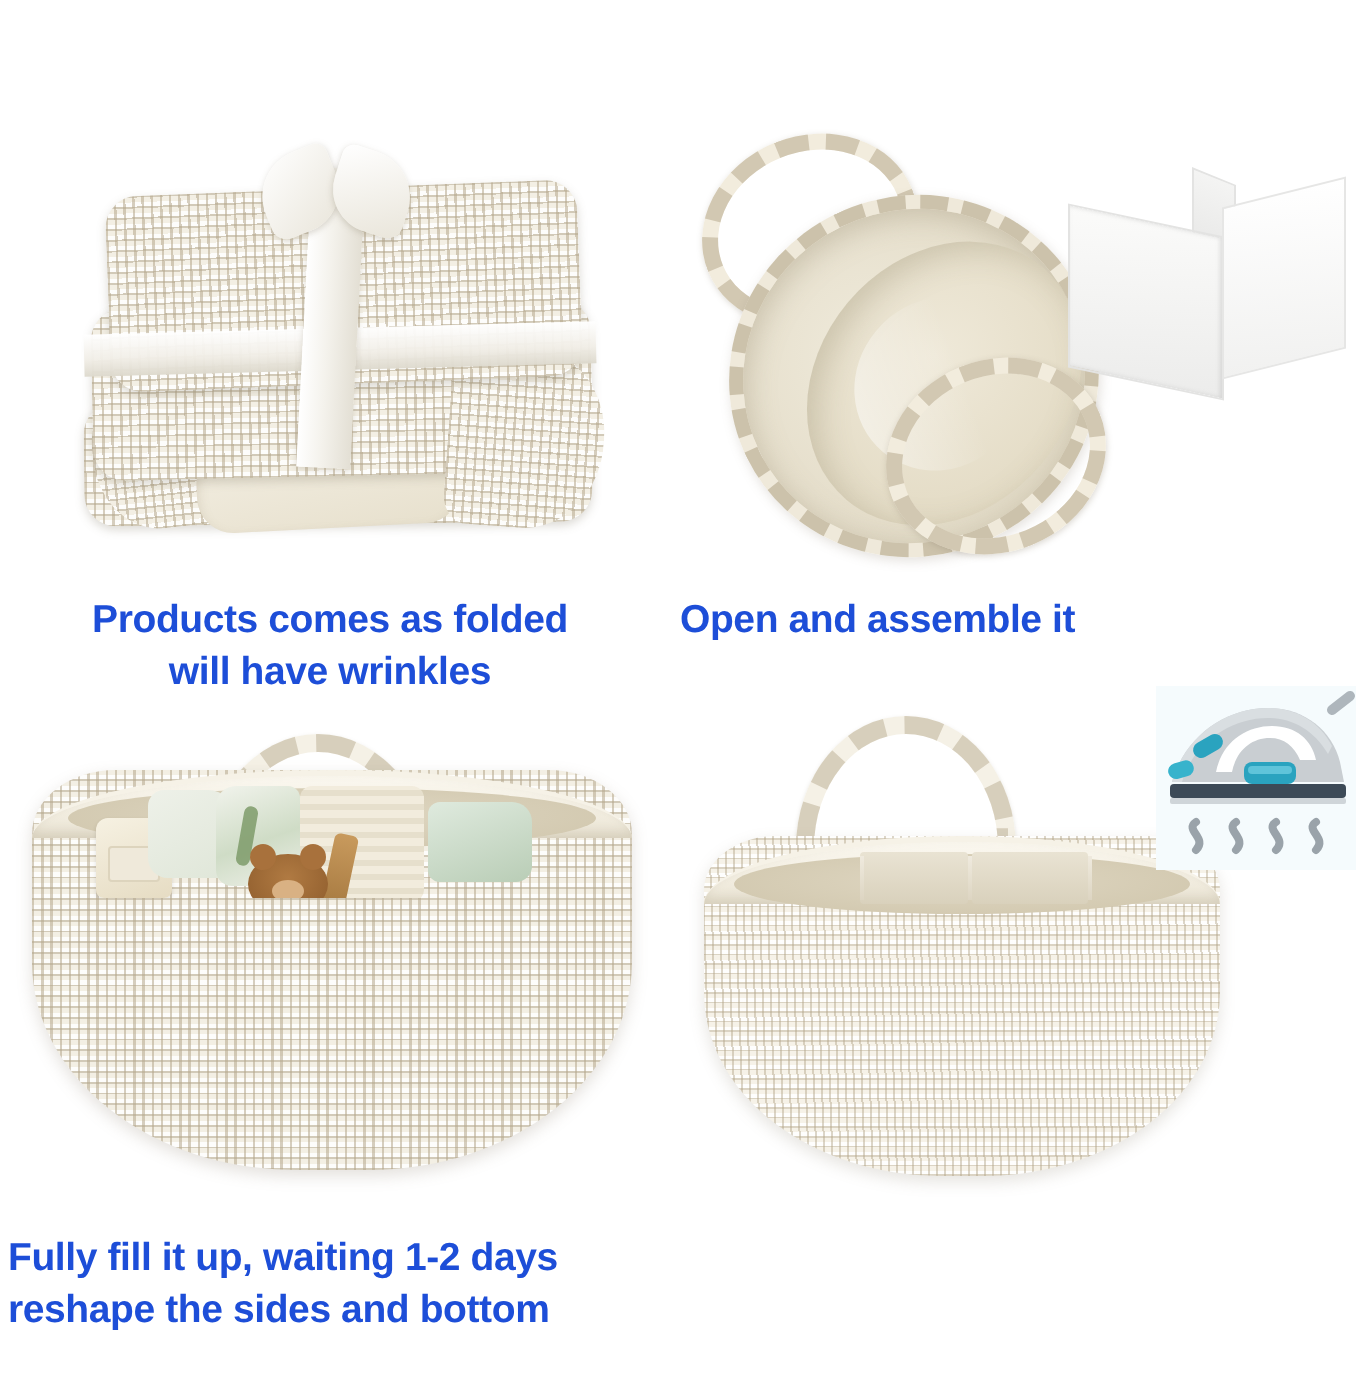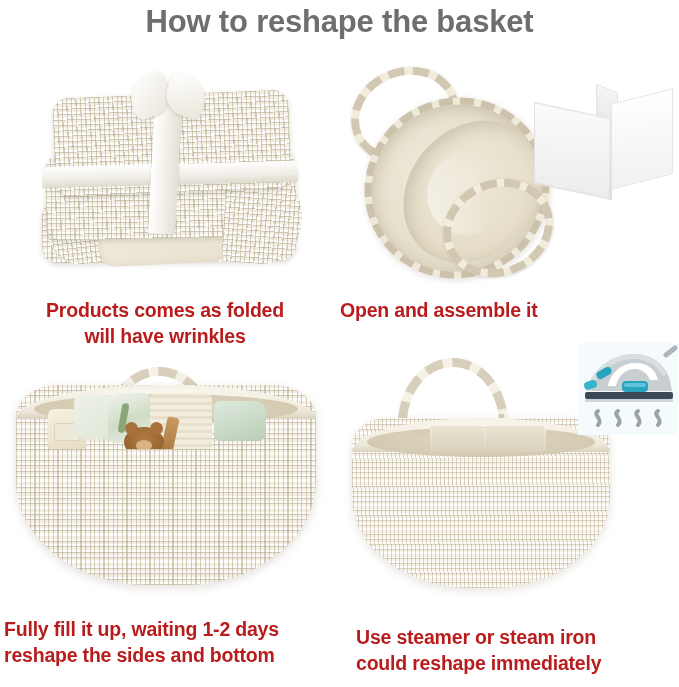--- a/index.html
+++ b/index.html
@@ -40,21 +40,21 @@
   .p1 { left: 8px;   top: 56px;  width: 330px; height: 234px; }
   .p2 { left: 340px; top: 56px;  width: 339px; height: 234px; }
   .p3 { left: 8px;   top: 345px; width: 330px; height: 275px; }
   .p4 { left: 340px; top: 340px; width: 339px; height: 280px; }
 
   .pic { position: absolute; inset: 0; overflow: hidden; }
 
   
   .caption {
     position: absolute;
-    color: #b91c1c;
+    color: #1d4ed8;
     font-weight: bold;
     font-size: 19.5px;
     line-height: 26px;
     letter-spacing: -0.2px;
     white-space: pre-line;
   }
   .cap1 { left: 0;    top: 297px; width: 330px; text-align: center; }
   .cap2 { left: 340px;top: 297px; width: 339px; text-align: left; }
   .cap3 { left: 4px;  top: 616px; width: 348px; text-align: left; font-size: 19.5px;}
   .cap4 { left: 356px;top: 624px; width: 323px; text-align: left; font-size: 19.5px;}
@@ -303,21 +303,20 @@
     left: 238px; top: 3px; width: 100px; height: 92px;
     background: #f5fbfd;
   }
   .iron-svg { position:absolute; inset:0; }
 </style>
 </head>
 <body>
 
 <div class="page">
 
-  <div class="title">How to reshape the basket</div>
 
   <div class="panel p1">
     <div class="pic">
       <div class="fold-wrap">
         <div class="fold-slab fold-bot weave"></div>
         <div class="fold-roll-l weave"></div>
         <div class="fold-lining"></div>
         <div class="fold-slab fold-mid weave"></div>
         <div class="fold-roll-r weave"></div>
         <div class="fold-slab fold-top weave"></div>
@@ -419,16 +418,14 @@
           <g stroke="#9aa3aa" stroke-width="4" fill="none" stroke-linecap="round">
             <path d="M20 68 C14 72 26 76 20 82"></path>
             <path d="M40 68 C34 72 46 76 40 82"></path>
             <path d="M60 68 C54 72 66 76 60 82"></path>
             <path d="M80 68 C74 72 86 76 80 82"></path>
           </g>
         </svg>
       </div>
     </div>
   </div>
-  <div class="caption cap4">Use steamer or steam iron
-could reshape immediately</div>
 
 </div>
 
 </body></html>

